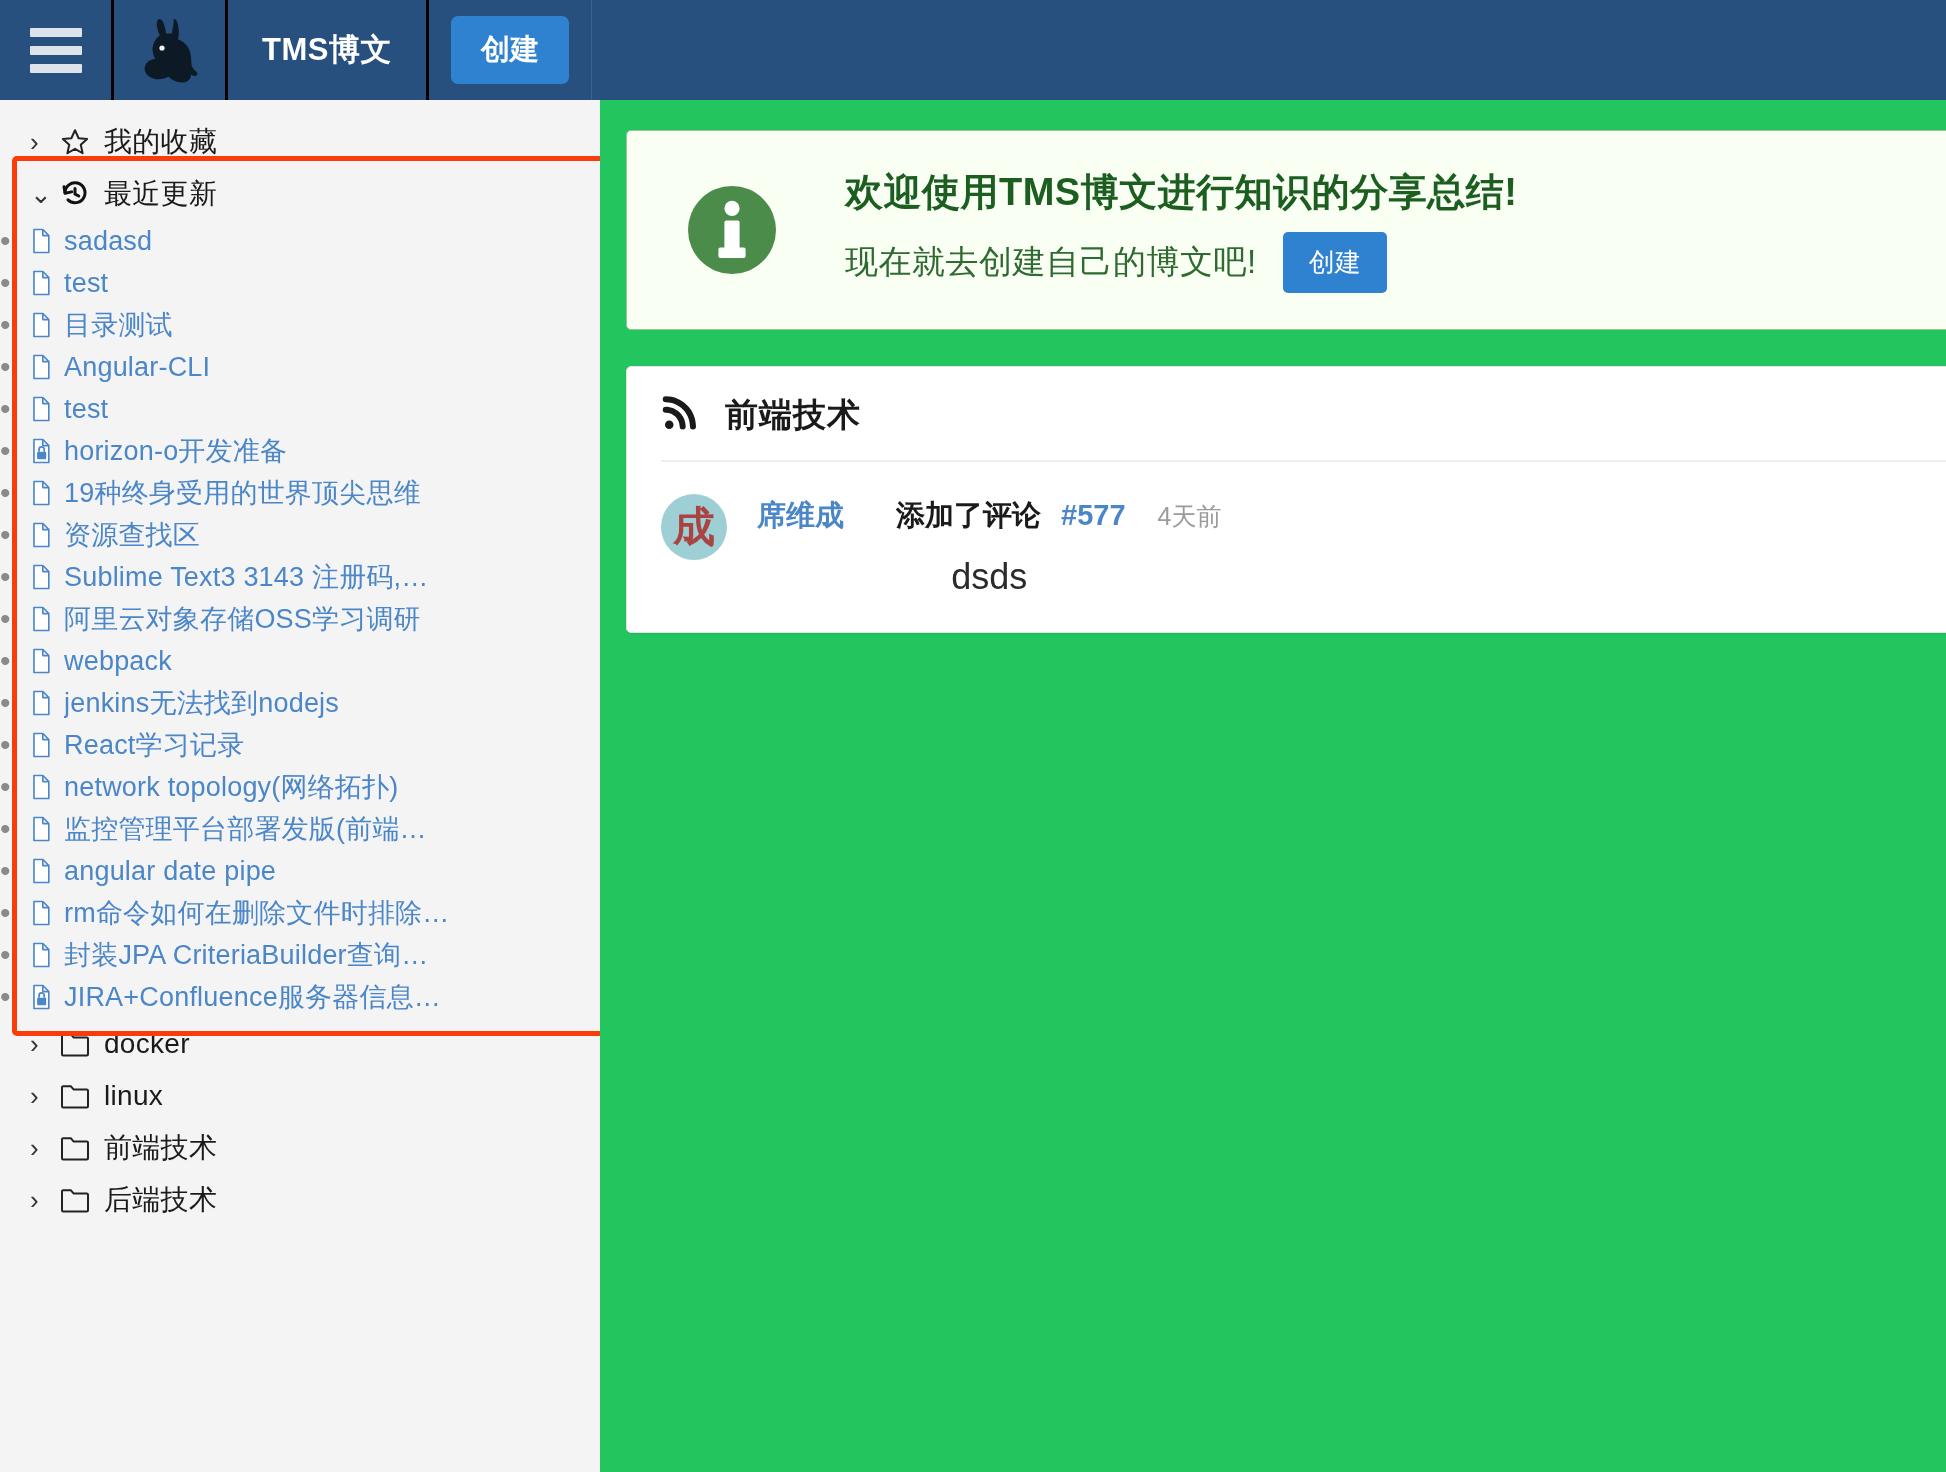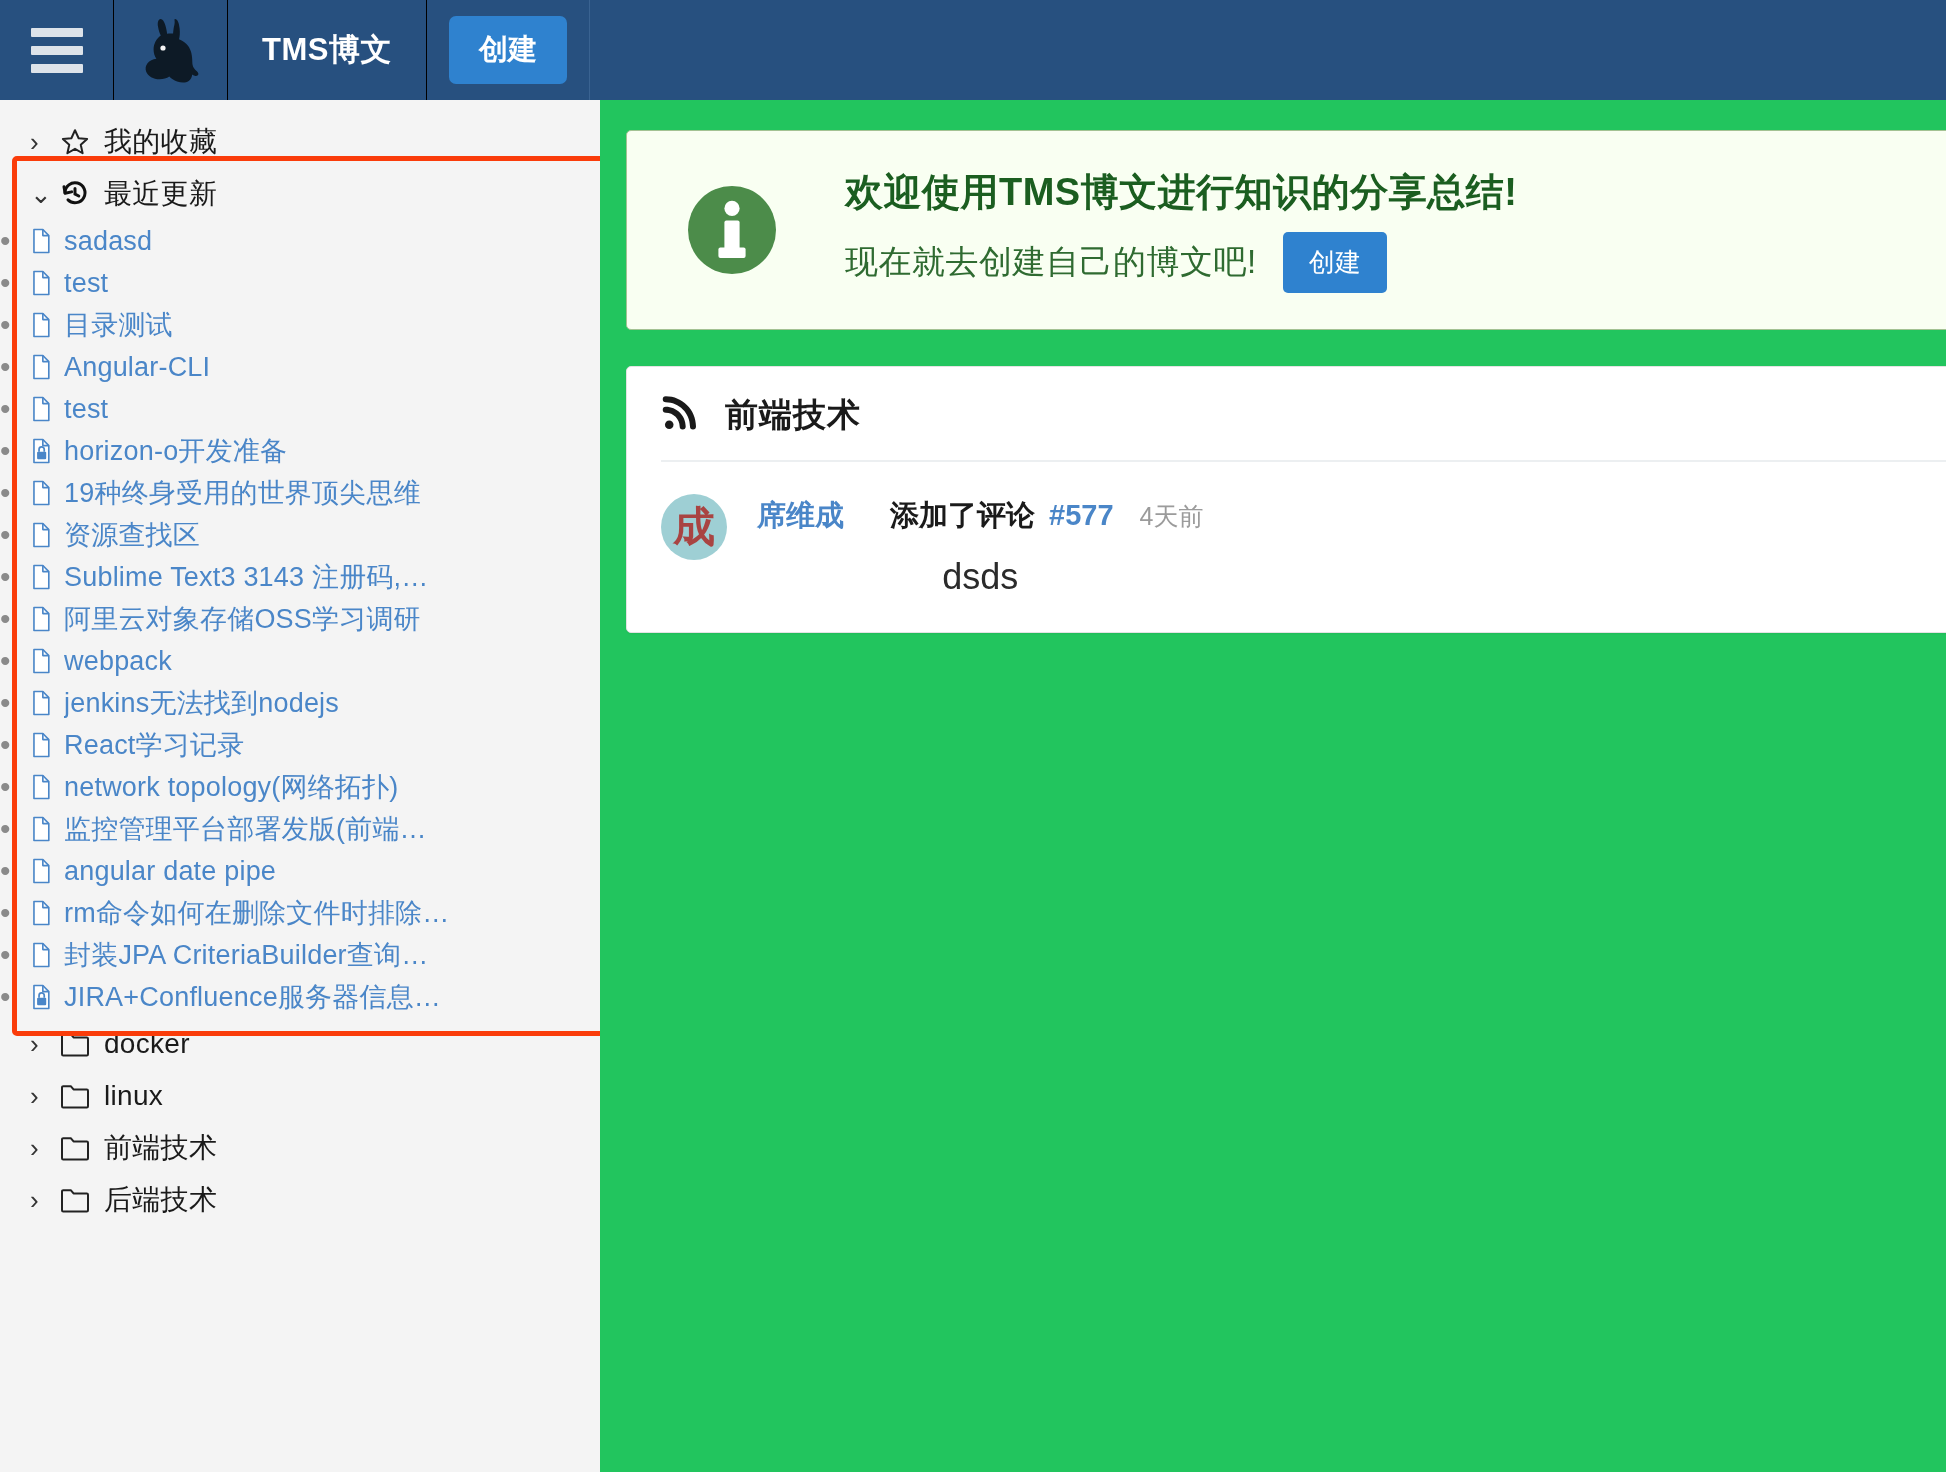--- a/index.html
+++ b/index.html
@@ -16,21 +16,21 @@
     height: 100px;
     background: #27507F;
     display: flex;
     align-items: stretch;
     position: relative;
   }
   .hdr-cell {
     display: flex;
     align-items: center;
     justify-content: center;
-    border-right: 1px solid #000000;
+    border-right: 3px solid #000000;
   }
   .hdr-burger { width: 114px; cursor: pointer; }
   .burger-lines { display: flex; flex-direction: column; gap: 9px; }
   .burger-lines span {
     display: block; width: 52px; height: 9px;
     background: #dde3ea; border-radius: 1px;
   }
   .hdr-logo { width: 114px; }
   .hdr-title {
     padding: 0 34px;
@@ -207,21 +207,21 @@
     flex: 0 0 66px;
     border-radius: 50%;
     background: #9ECFD4;
     color: #A94442;
     font-size: 42px;
     font-weight: bold;
     display: flex; align-items: center; justify-content: center;
     font-family: "DejaVu Sans", sans-serif;
   }
   .feed-body { padding-left: 30px; padding-top: 2px; }
-  .feed-line1 { display: flex; align-items: baseline; gap: 14px; }
+  .feed-line1 { display: flex; align-items: baseline; gap: 20px; }
   .feed-user { color: #4a86c8; font-size: 29px; font-weight: bold; cursor: pointer; }
   .feed-action { color: #1a1a1a; font-size: 29px; font-weight: bold; margin-left: 32px; }
   .feed-ref { color: #4a86c8; font-size: 29px; font-weight: bold; cursor: pointer; }
   .feed-time { color: #9b9b9b; font-size: 25px; padding-left: 12px; }
   .feed-text { color: #2b2b2b; font-size: 36px; padding-top: 20px; text-align: center; }
 </style>
 </head>
 <body>
 
 <div class="header">

